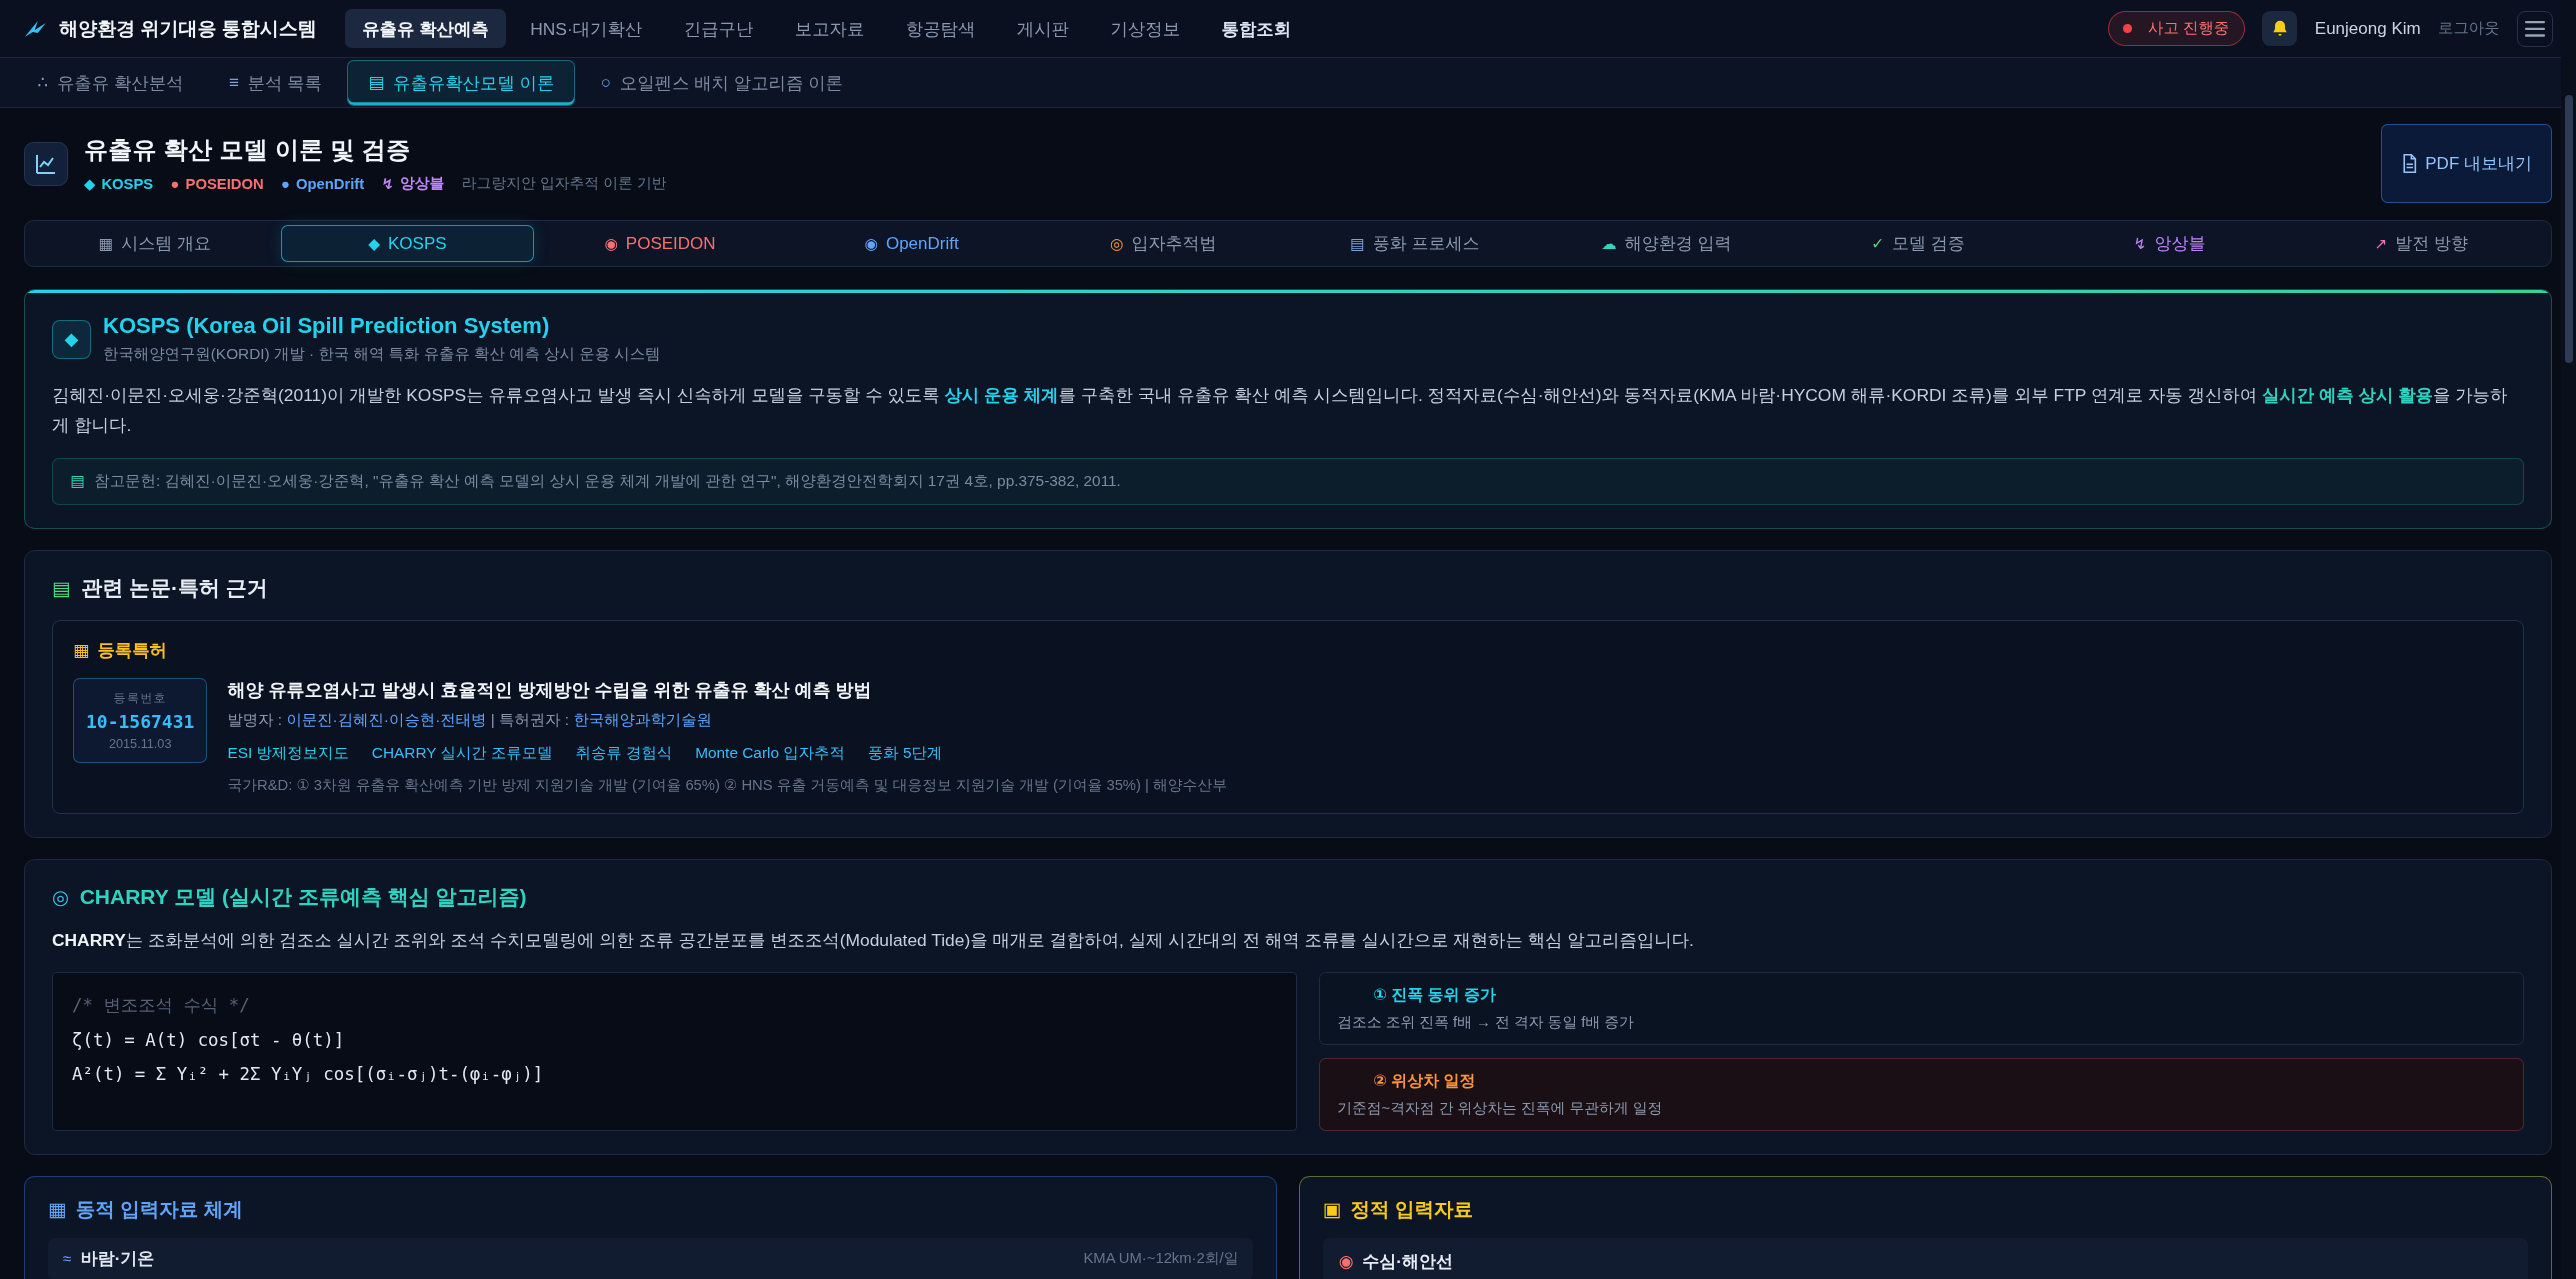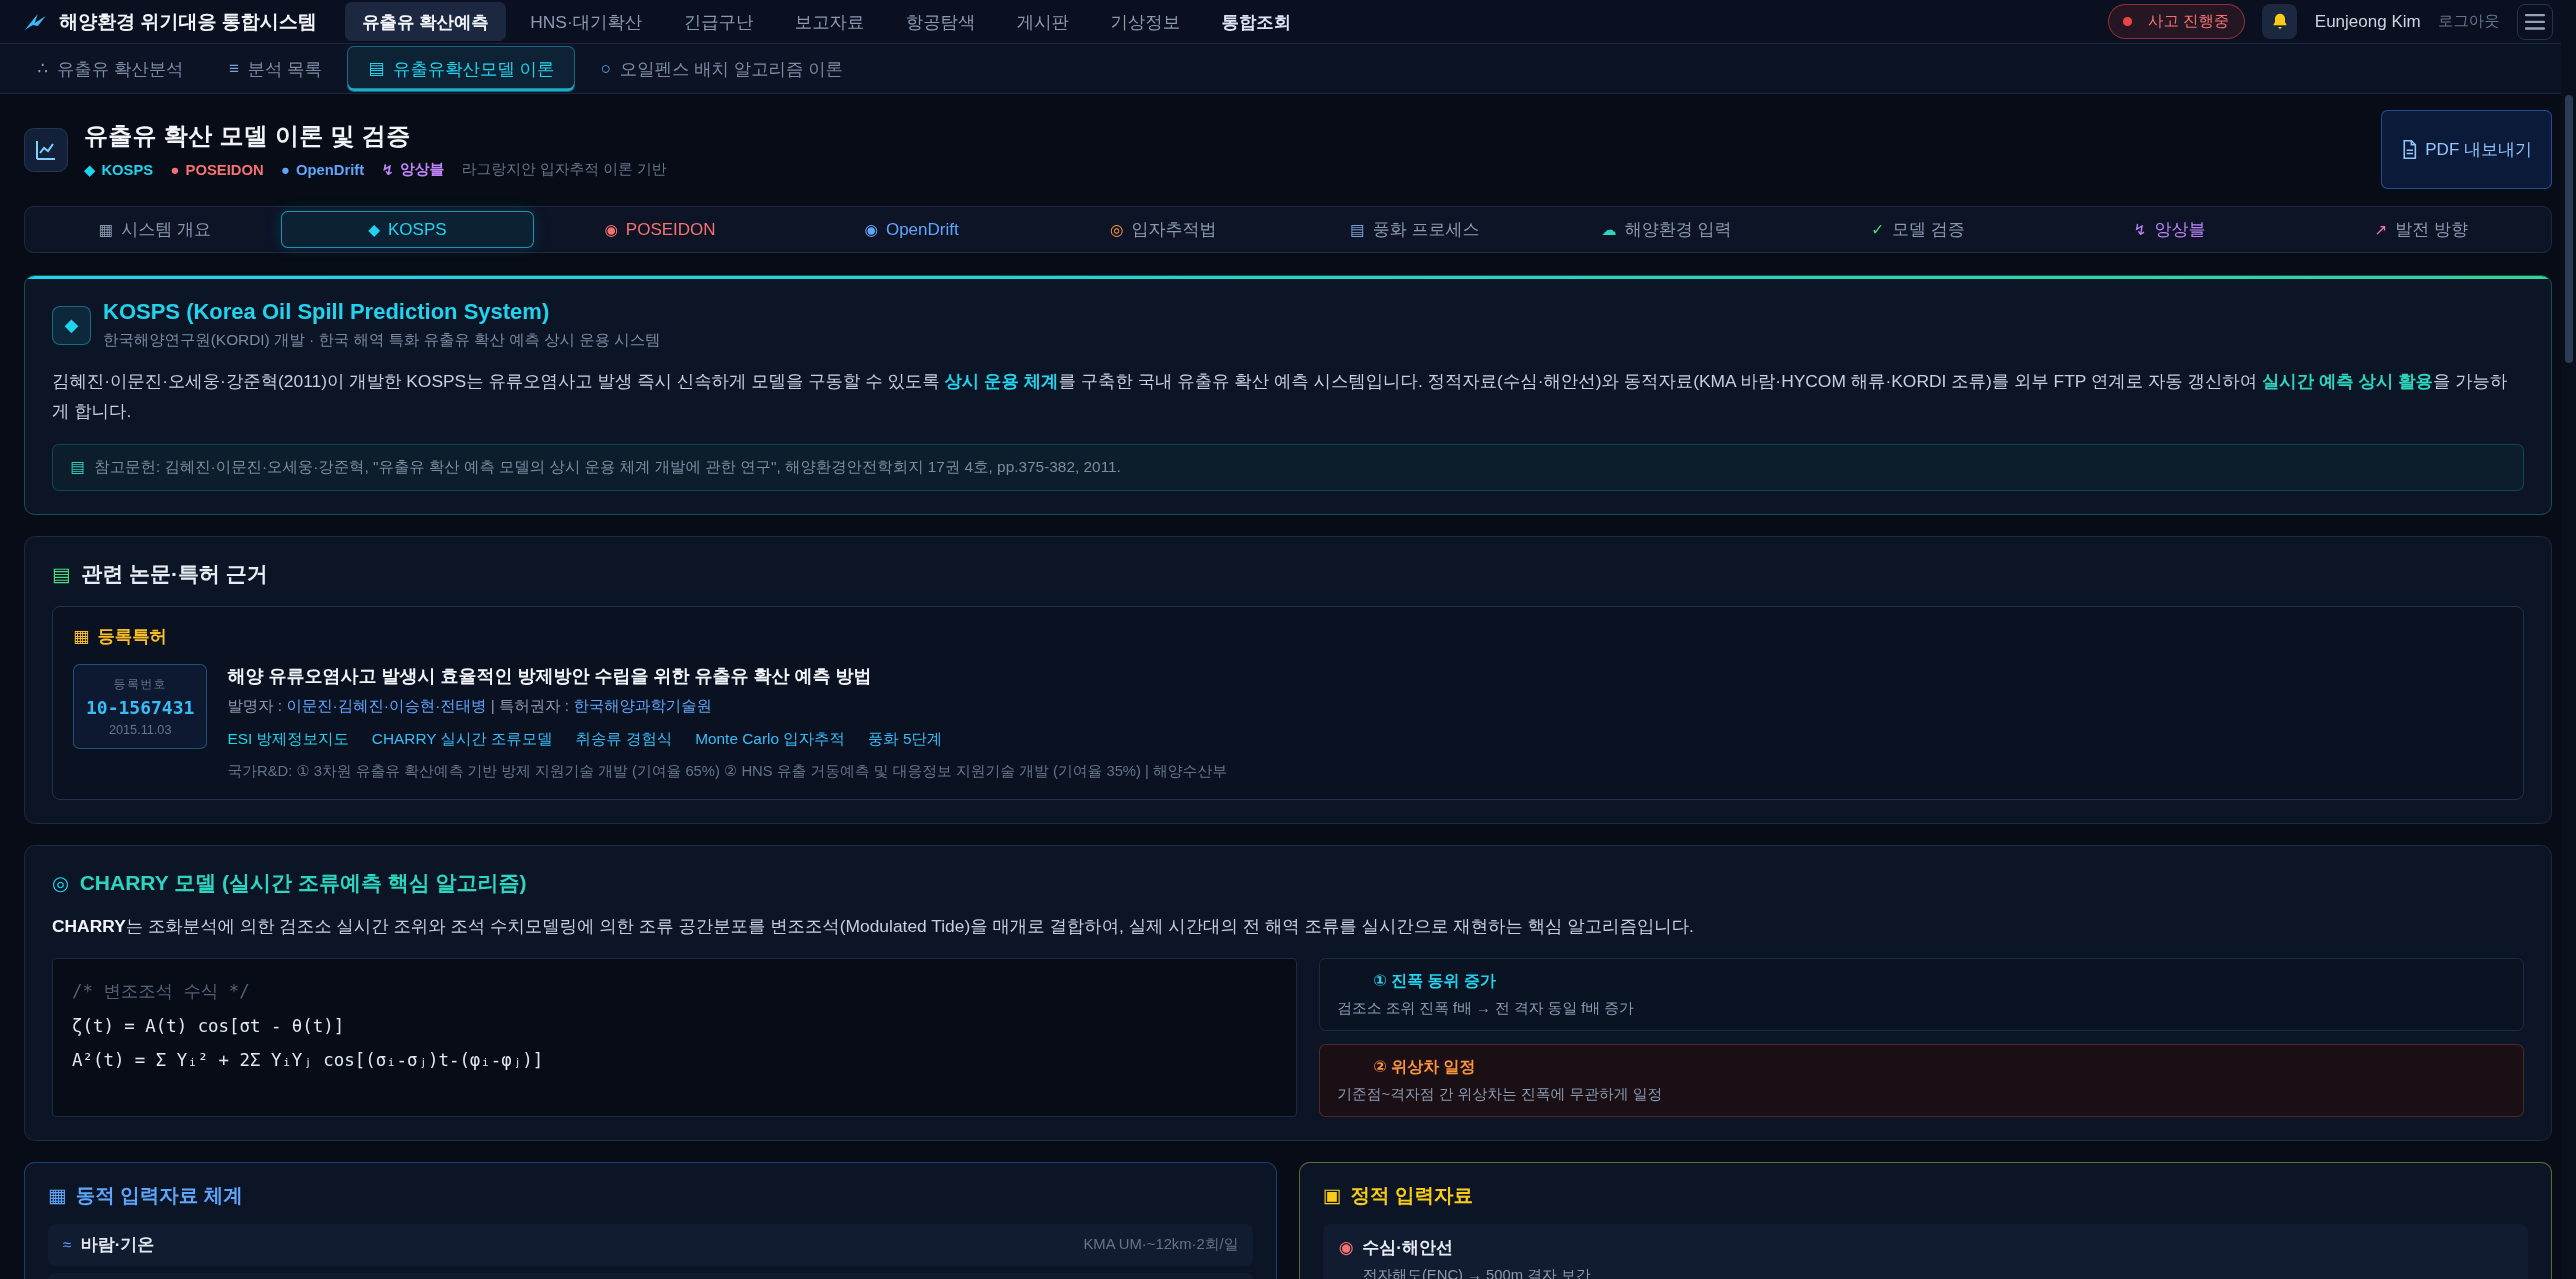--- a/index.html
+++ b/index.html
@@ -1,20 +1,20 @@
 <!DOCTYPE html>
 <html style="font-size:10.7px"><head>
 <meta charset="utf-8">
 <style>
   * { margin:0; padding:0; box-sizing:border-box; }
   html,body { width:2576px; height:1279px; overflow:hidden; background:#070c16; color:#e2e8f0;
               font-family:"Liberation Sans","DejaVu Sans",sans-serif; }
 
   
-  .topnav { height:44px; background:#0a101f; border-bottom:0.7px solid #1b2640;
+  .topnav { height:58px; background:#0a101f; border-bottom:0.7px solid #1b2640;
             display:flex; align-items:center; padding:0 23px; gap:28px; }
   .brand { display:flex; align-items:center; gap:10.7px; font-size:19px; font-weight:bold; color:#f1f5f9; white-space:nowrap; }
   .mainnav { display:flex; gap:6.7px; flex:1; align-items:center; }
   .nav-item { font-size:17.4px; color:#8b99b2; padding:7.4px 17.4px; border-radius:6.7px; white-space:nowrap; cursor:pointer; }
   .nav-item.active { background:#1c2840; color:#f1f5f9; font-weight:bold; }
   .nav-item.emph { color:#dbe4f5; font-weight:bold; }
   .topnav-right { display:flex; align-items:center; gap:17.4px; }
   .incident-badge { display:flex; align-items:center; gap:16px; font-size:15.4px; color:#f87171;
                     background:rgba(239,68,68,.12); border:0.7px solid rgba(239,68,68,.55);
                     border-radius:670px; padding:6px 14.8px; white-space:nowrap; }

